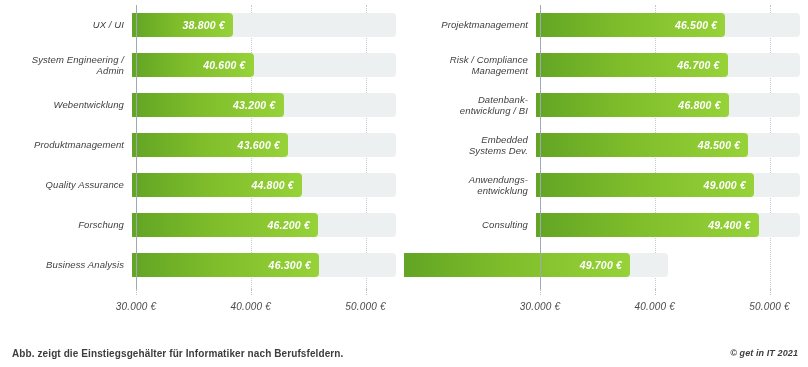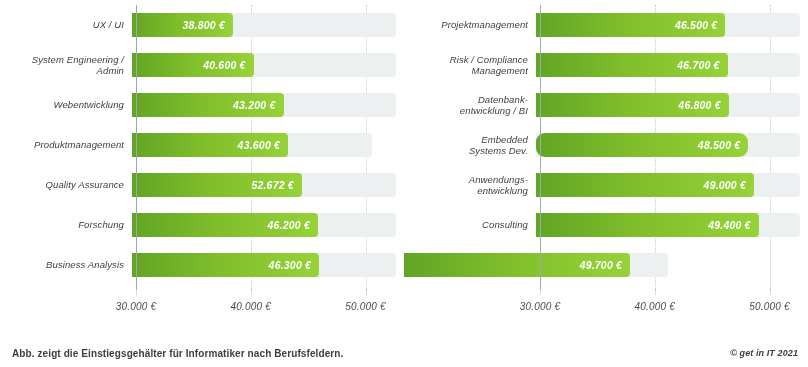--- a/index.html
+++ b/index.html
@@ -218,33 +218,33 @@
                 <div class="track" style="width: 264px;">
                   <div class="bar" style="width: 151.513px;">
                     <span class="bar-value">43.200 €</span>
                   </div>
                 </div>
               </div>
             </div>
             <div class="row">
               <div class="cat-label">Produktmanagement</div>
               <div class="track-wrap">
-                <div class="track" style="width: 240px; text-align: center;">
+                <div class="track" style="width: 264px; text-align: center;">
                   <div class="bar" style="width: 156.104px;">
                     <span class="bar-value">43.600 €</span>
                   </div>
                 </div>
               </div>
             </div>
             <div class="row">
               <div class="cat-label">Quality Assurance</div>
               <div class="track-wrap">
                 <div class="track" style="width: 264px;">
                   <div class="bar" style="width: 169.878px;">
-                    <span class="bar-value">52.672 €</span>
+                    <span class="bar-value">44.800 €</span>
                   </div>
                 </div>
               </div>
             </div>
             <div class="row">
               <div class="cat-label">Forschung</div>
               <div class="track-wrap">
                 <div class="track" style="width: 264px;">
                   <div class="bar" style="width: 185.948px;">
                     <span class="bar-value">46.200 €</span>
@@ -310,21 +310,21 @@
                     <span class="bar-value">46.800 €</span>
                   </div>
                 </div>
               </div>
             </div>
             <div class="row">
               <div class="cat-label">Embedded
 Systems Dev.</div>
               <div class="track-wrap">
                 <div class="track" style="width: 264px;">
-                  <div class="bar" style="width: 212.348px; border-radius: 9px;">
+                  <div class="bar" style="width: 212.348px;">
                     <span class="bar-value">48.500 €</span>
                   </div>
                 </div>
               </div>
             </div>
             <div class="row">
               <div class="cat-label">Anwendungs-
 entwicklung</div>
               <div class="track-wrap">
                 <div class="track" style="width: 264px;">

